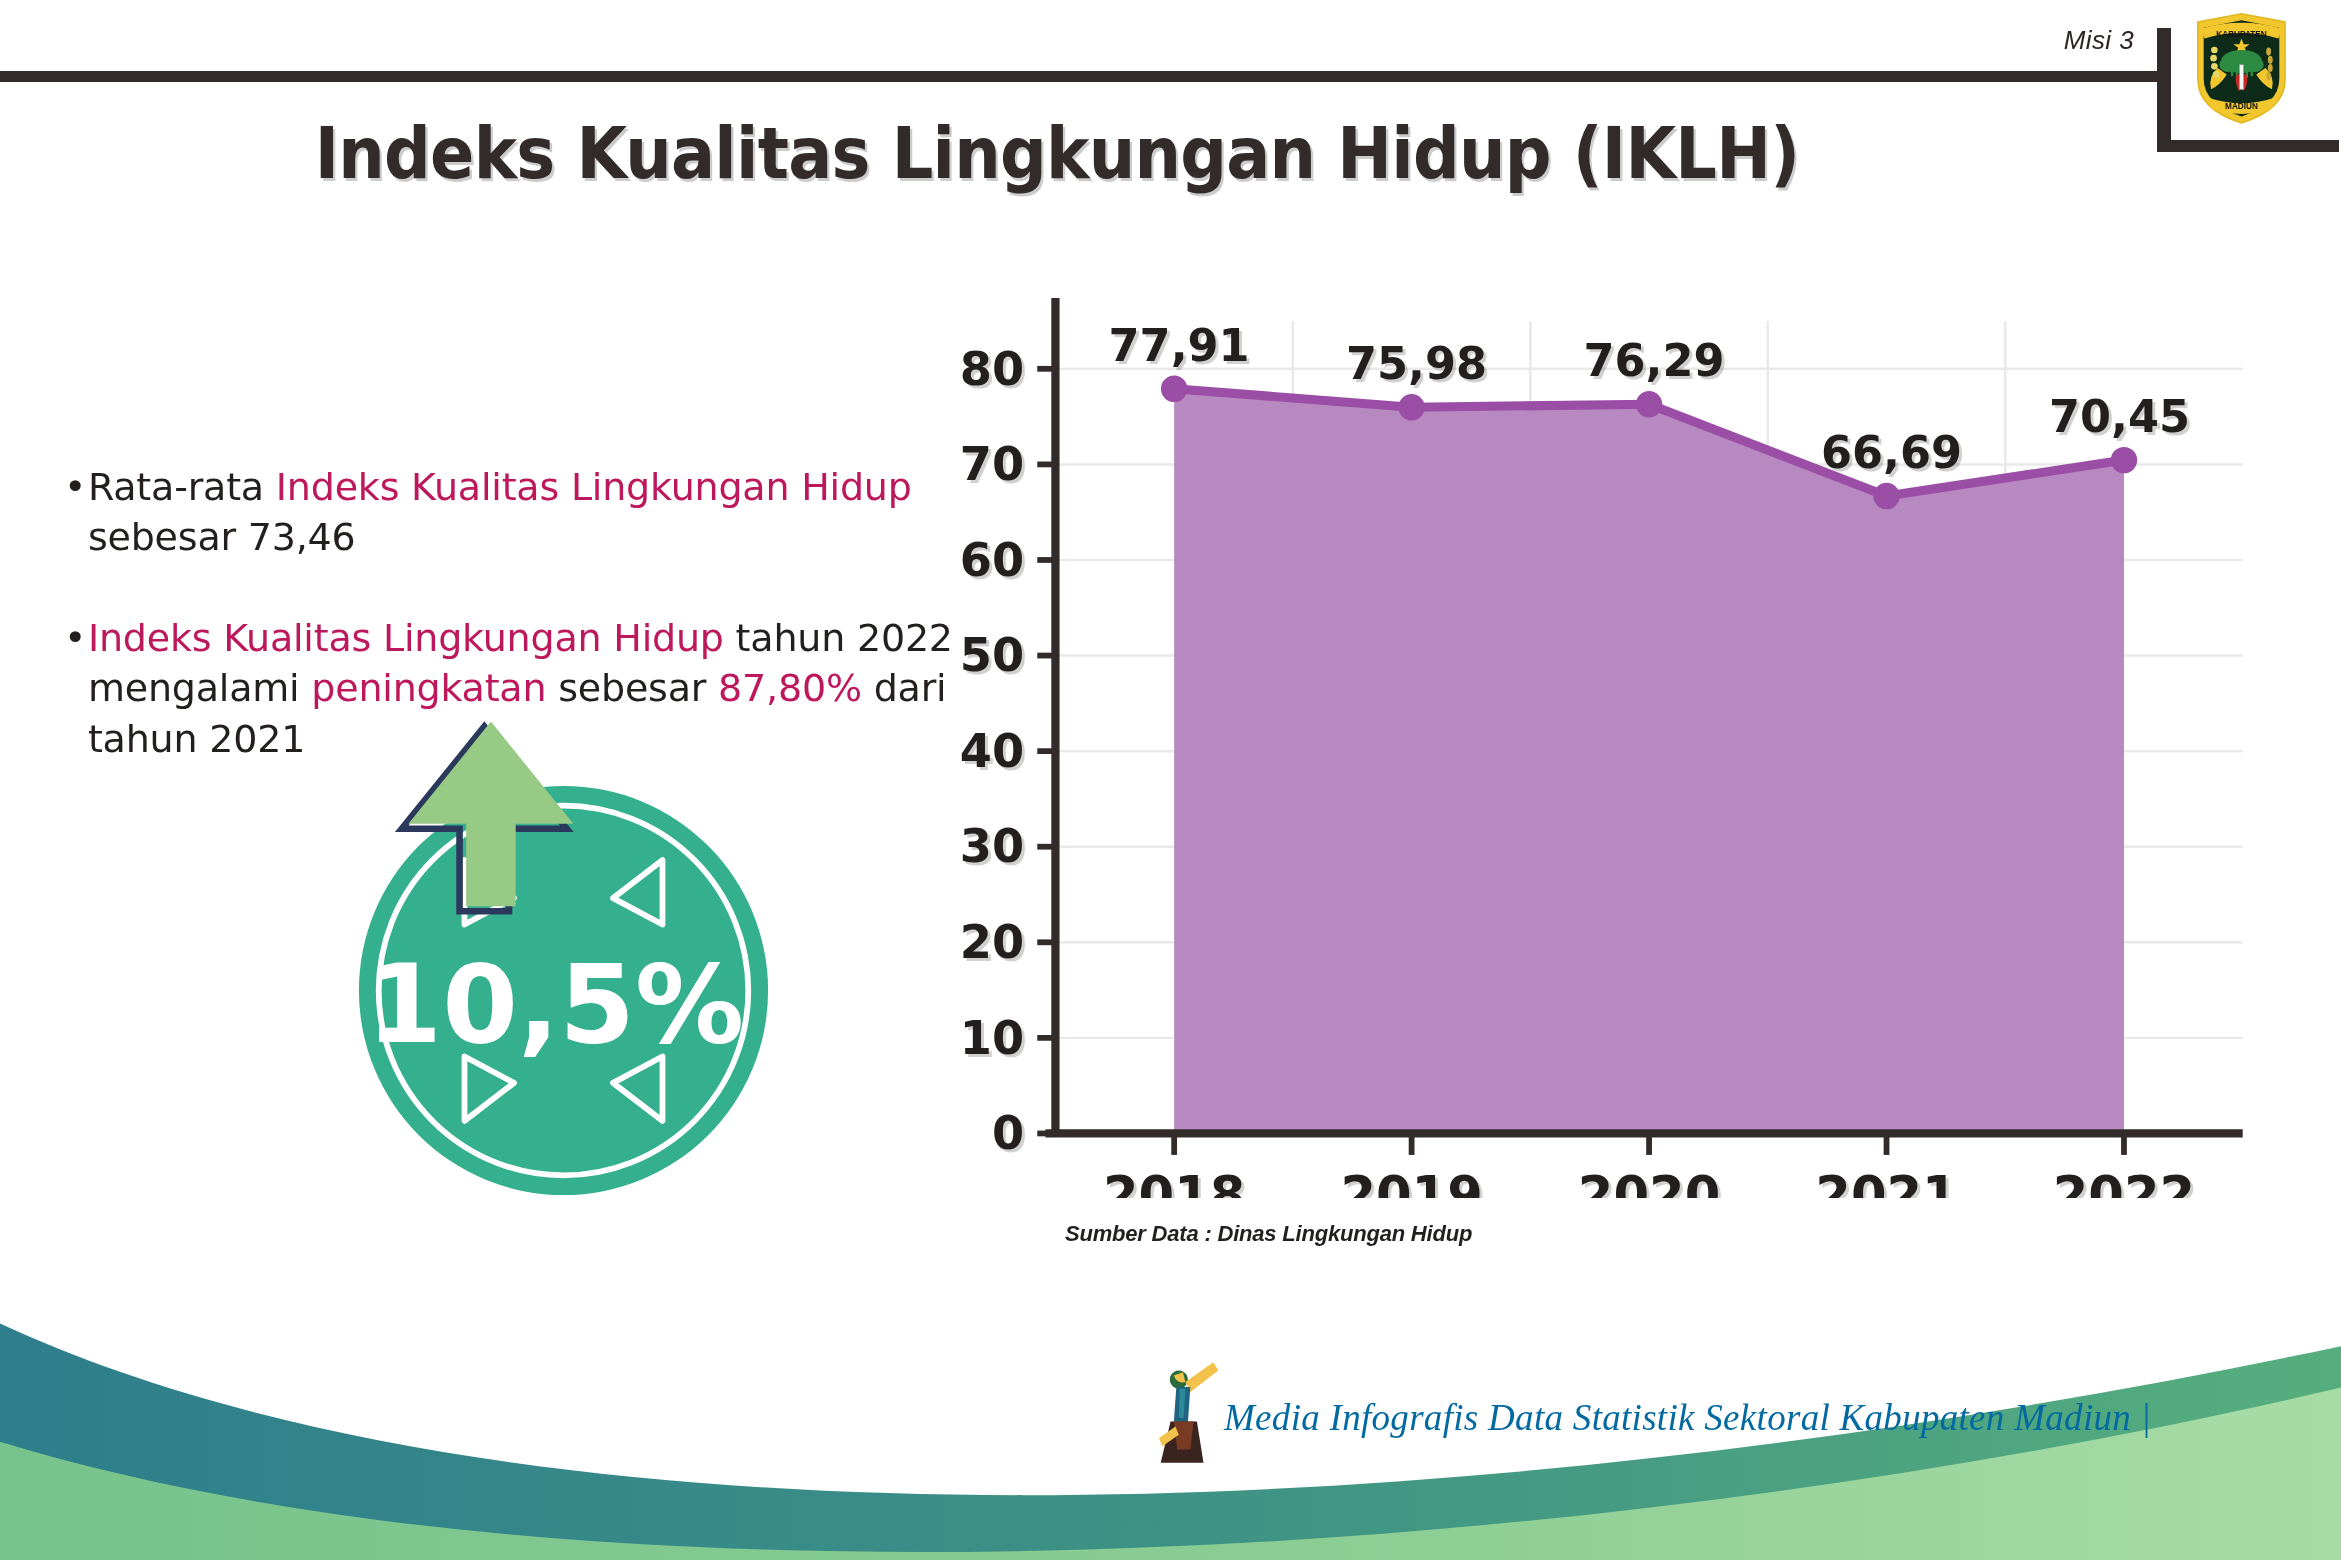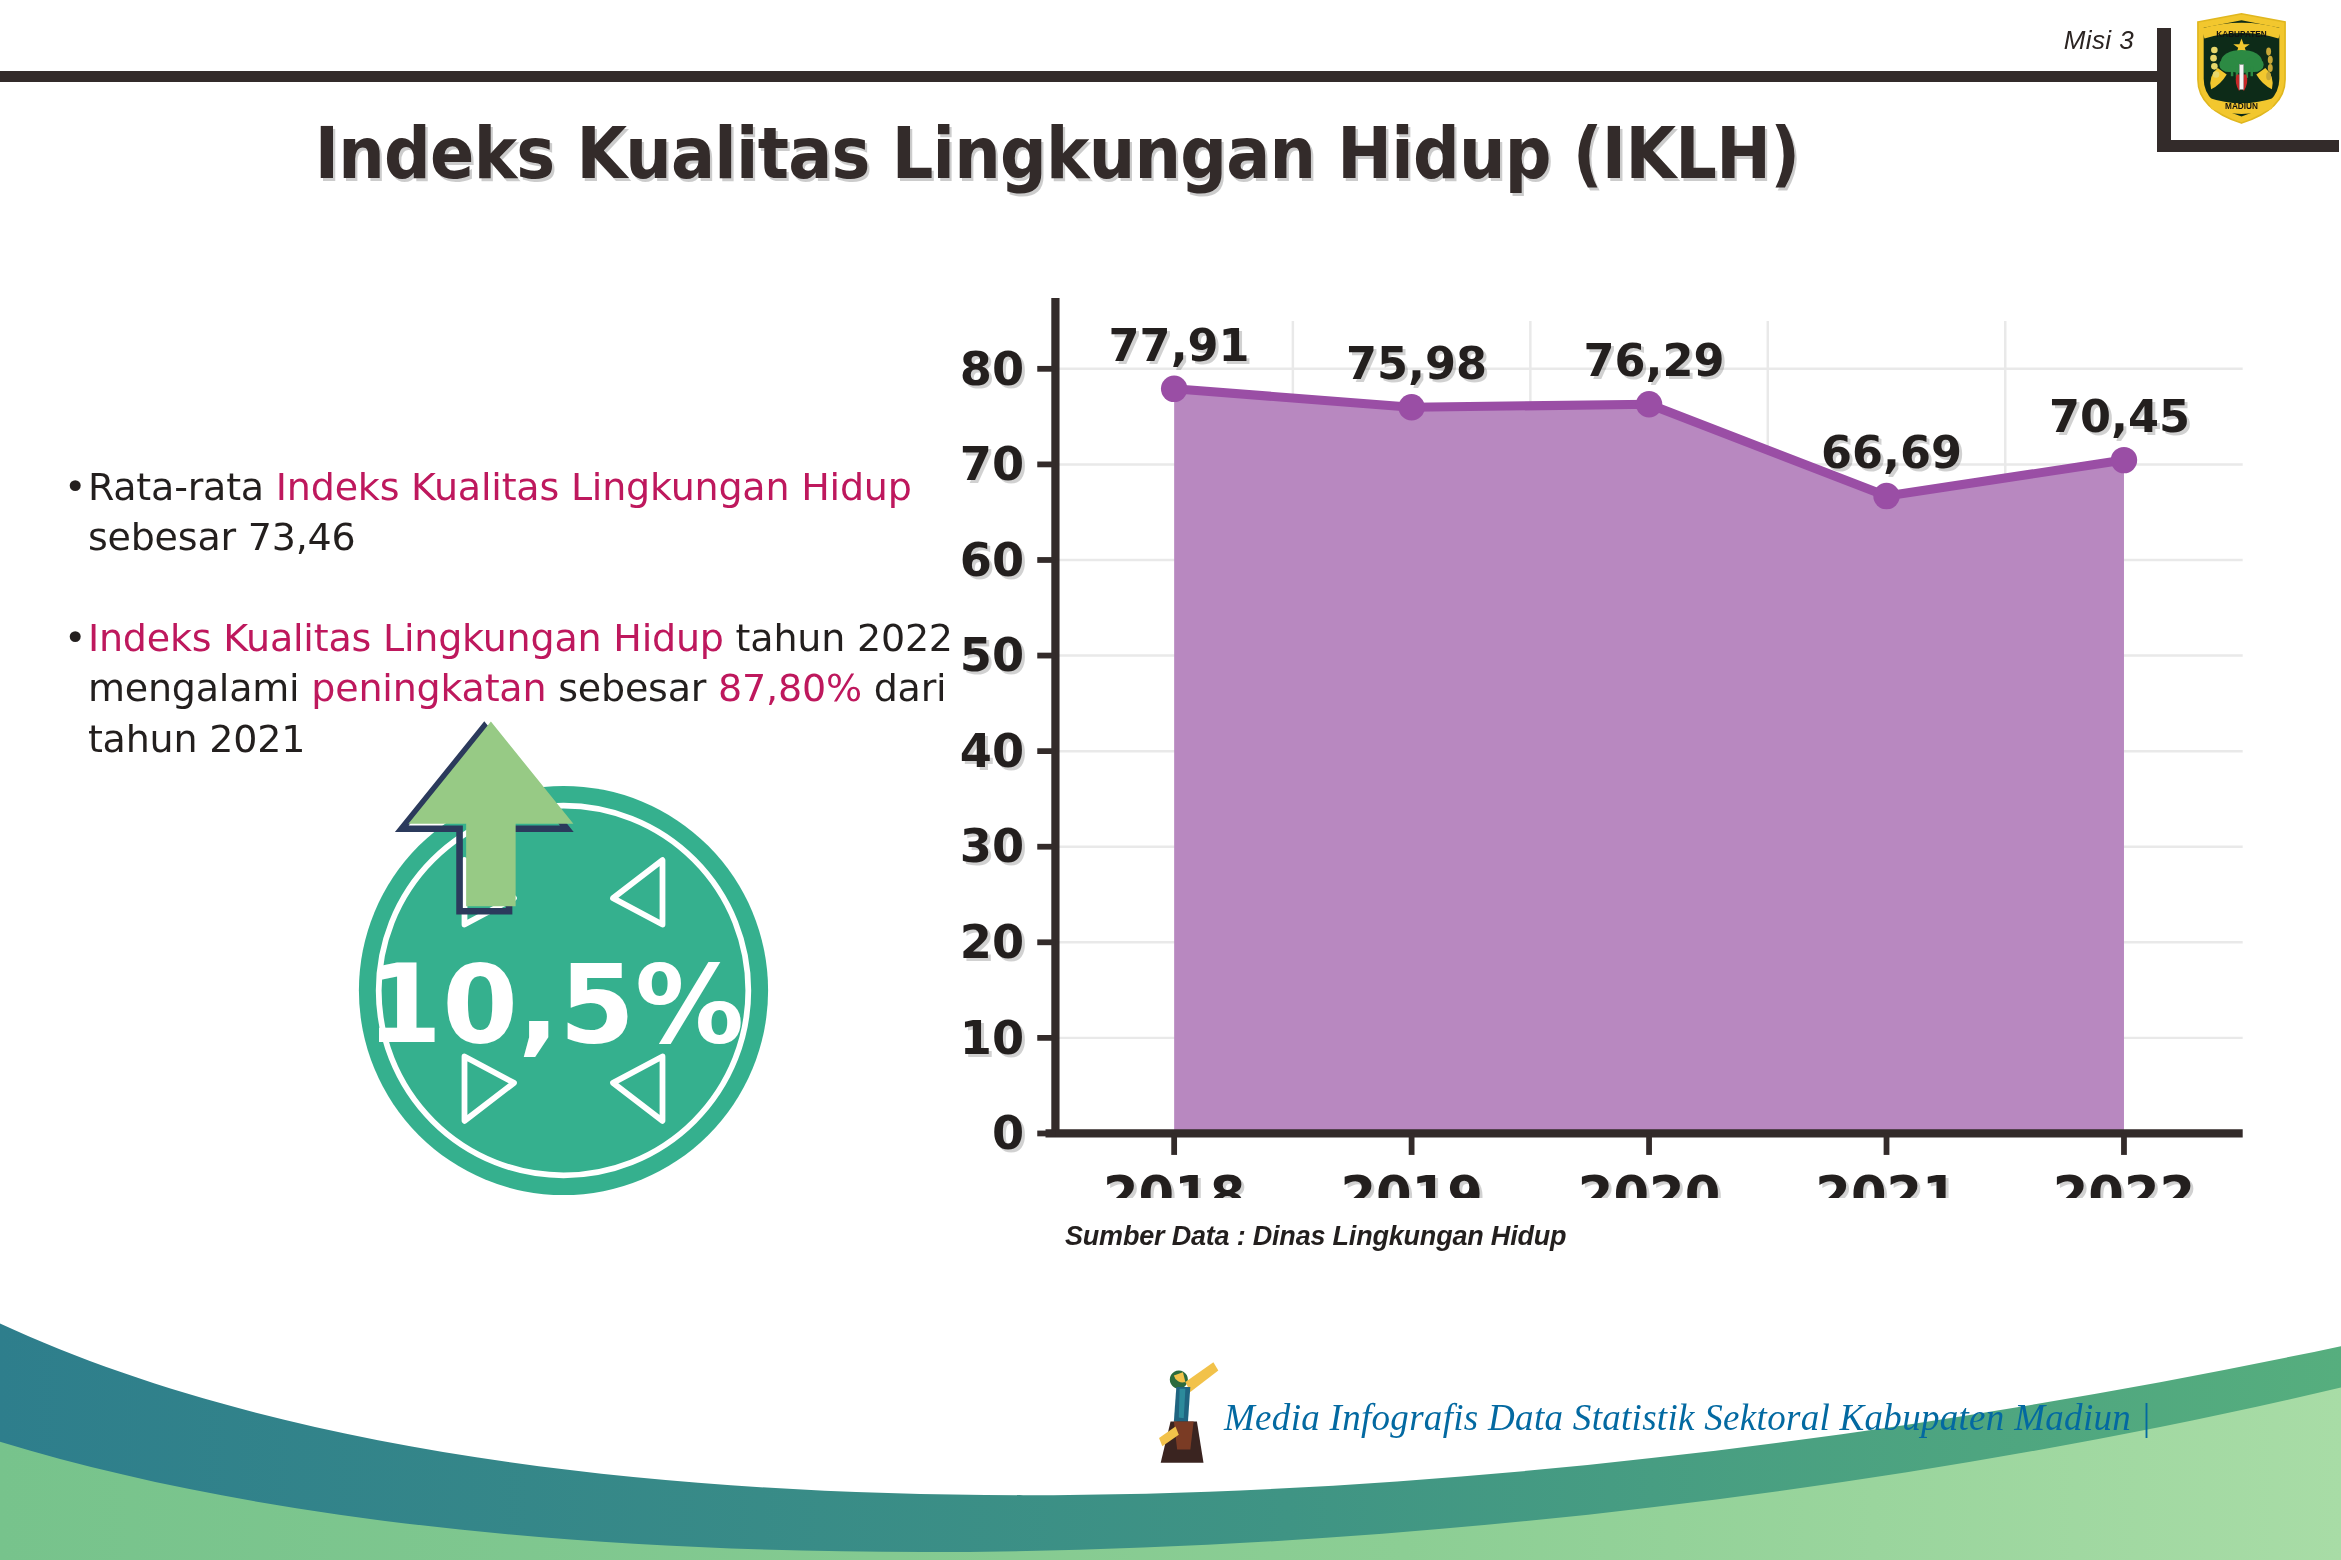--- a/index.html
+++ b/index.html
@@ -102,21 +102,21 @@
     position: absolute;
     left: 958px; top: 273px;
     width: 1288px; height: 925px;
   }
   #chart-source {
     position: absolute;
     left: 1065px; top: 1221px;
     font-family: "Liberation Sans", sans-serif;
     font-weight: bold;
     font-style: italic;
-    font-size: 27px;
+    font-size: 22px;
     color: #231F1E;
     letter-spacing: -0.2px;
   }
 
   
   #footer {
     position: absolute;
     left: 0; bottom: 0;
     width: 2342px; height: 273px;
   }

